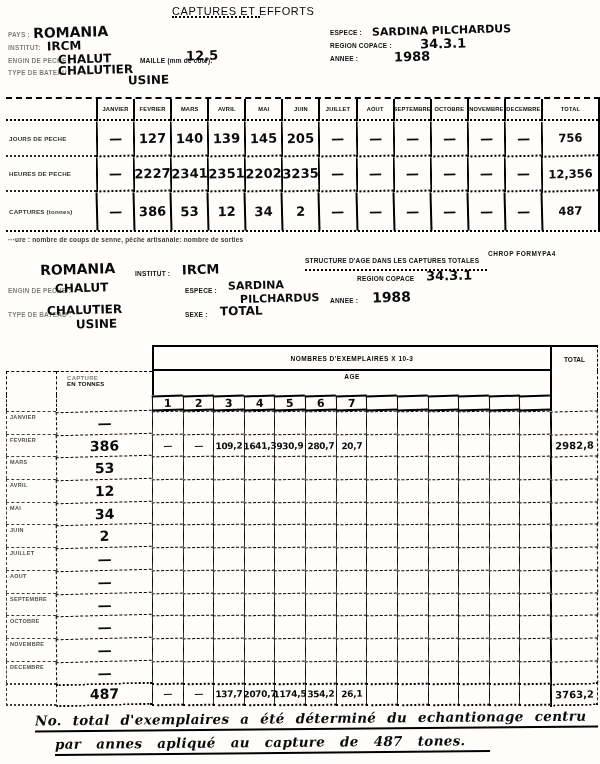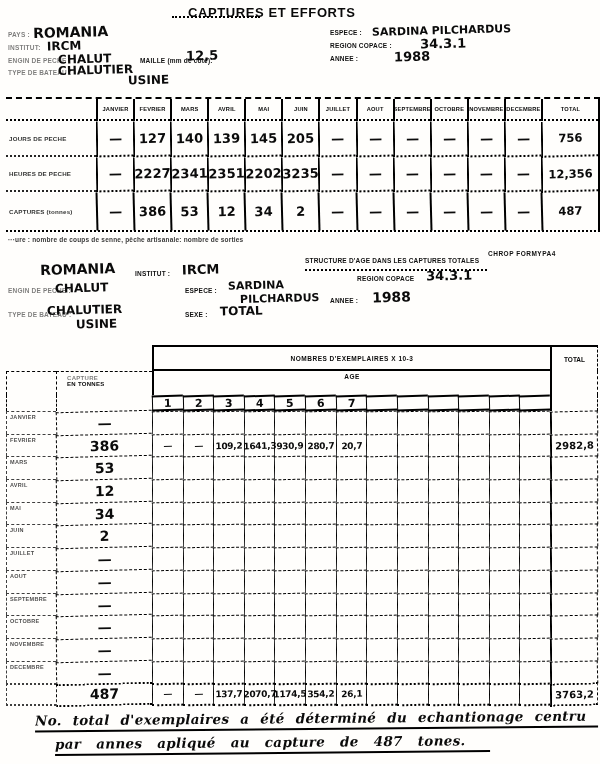--- a/index.html
+++ b/index.html
@@ -2,21 +2,21 @@
 <html><head>
 <meta charset="utf-8">
 <style>
   html,body{margin:0;padding:0;background:#fff;}
   #page{position:relative;width:600px;height:764px;background:#fffefc;overflow:hidden;
         font-family:"Liberation Sans",sans-serif;color:#0a0a0a;}
   .abs{position:absolute;white-space:nowrap;}
   .lbl{font-size:6.5px;font-weight:700;letter-spacing:.2px;color:#111;}
   .faded{opacity:.55;}
   .hw{font-family:"DejaVu Sans",sans-serif;font-weight:700;color:#0b0b0b;transform:rotate(-1.5deg);}
-  .t1-title{font-size:13px;font-weight:700;letter-spacing:.6px;margin-left:16px;}
+  .t1-title{font-size:11px;font-weight:400;letter-spacing:.6px;}
   .dotline{border-bottom:2px dotted #000;height:2px;}
 
   
   #t1{position:absolute;left:6px;top:97px;width:592px;display:grid;
       grid-template-columns:90px repeat(12,1fr) 57px;
       grid-template-rows:22px 36px 35px 38px;
       border-top:2.5px dashed #000;border-bottom:2.5px dotted #000;border-right:2px solid #000;}
   #t1 > div{border-left:2px solid #000;min-width:0;}
   #t1 .h{border-bottom:2.5px dotted #000;display:flex;align-items:center;justify-content:center;
          font-size:5.7px;font-weight:700;letter-spacing:.2px;overflow:hidden;}

